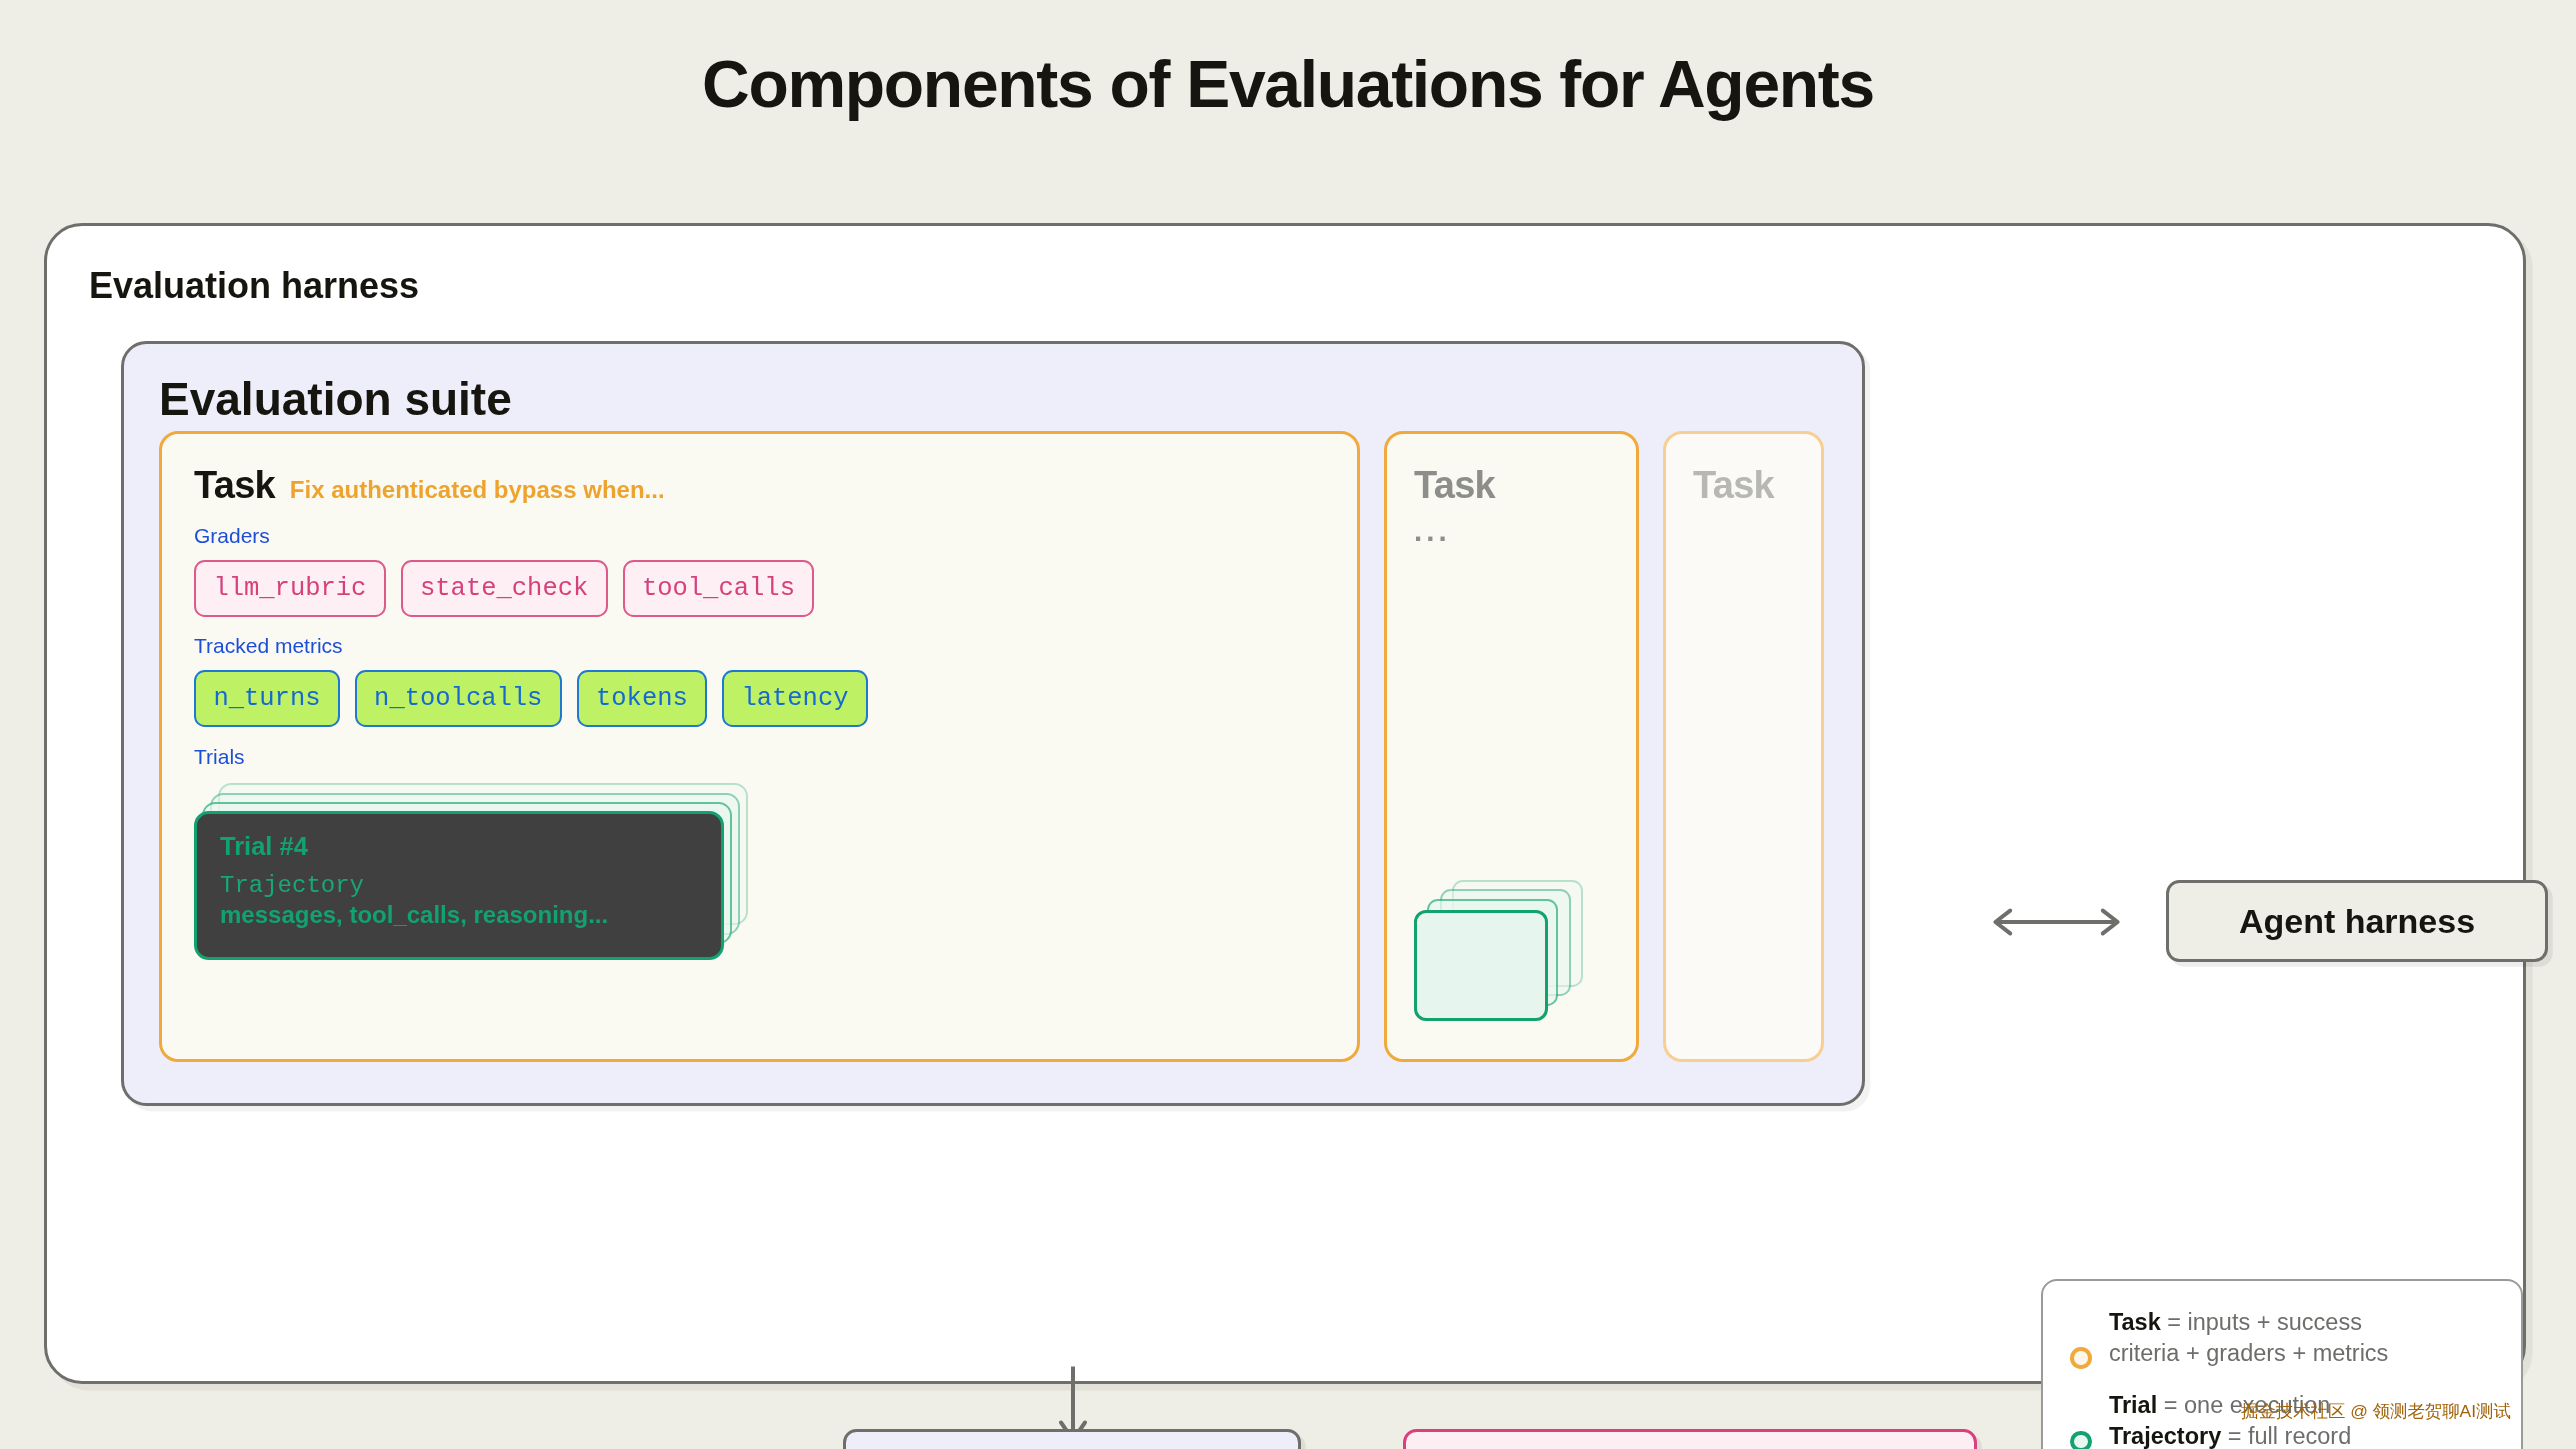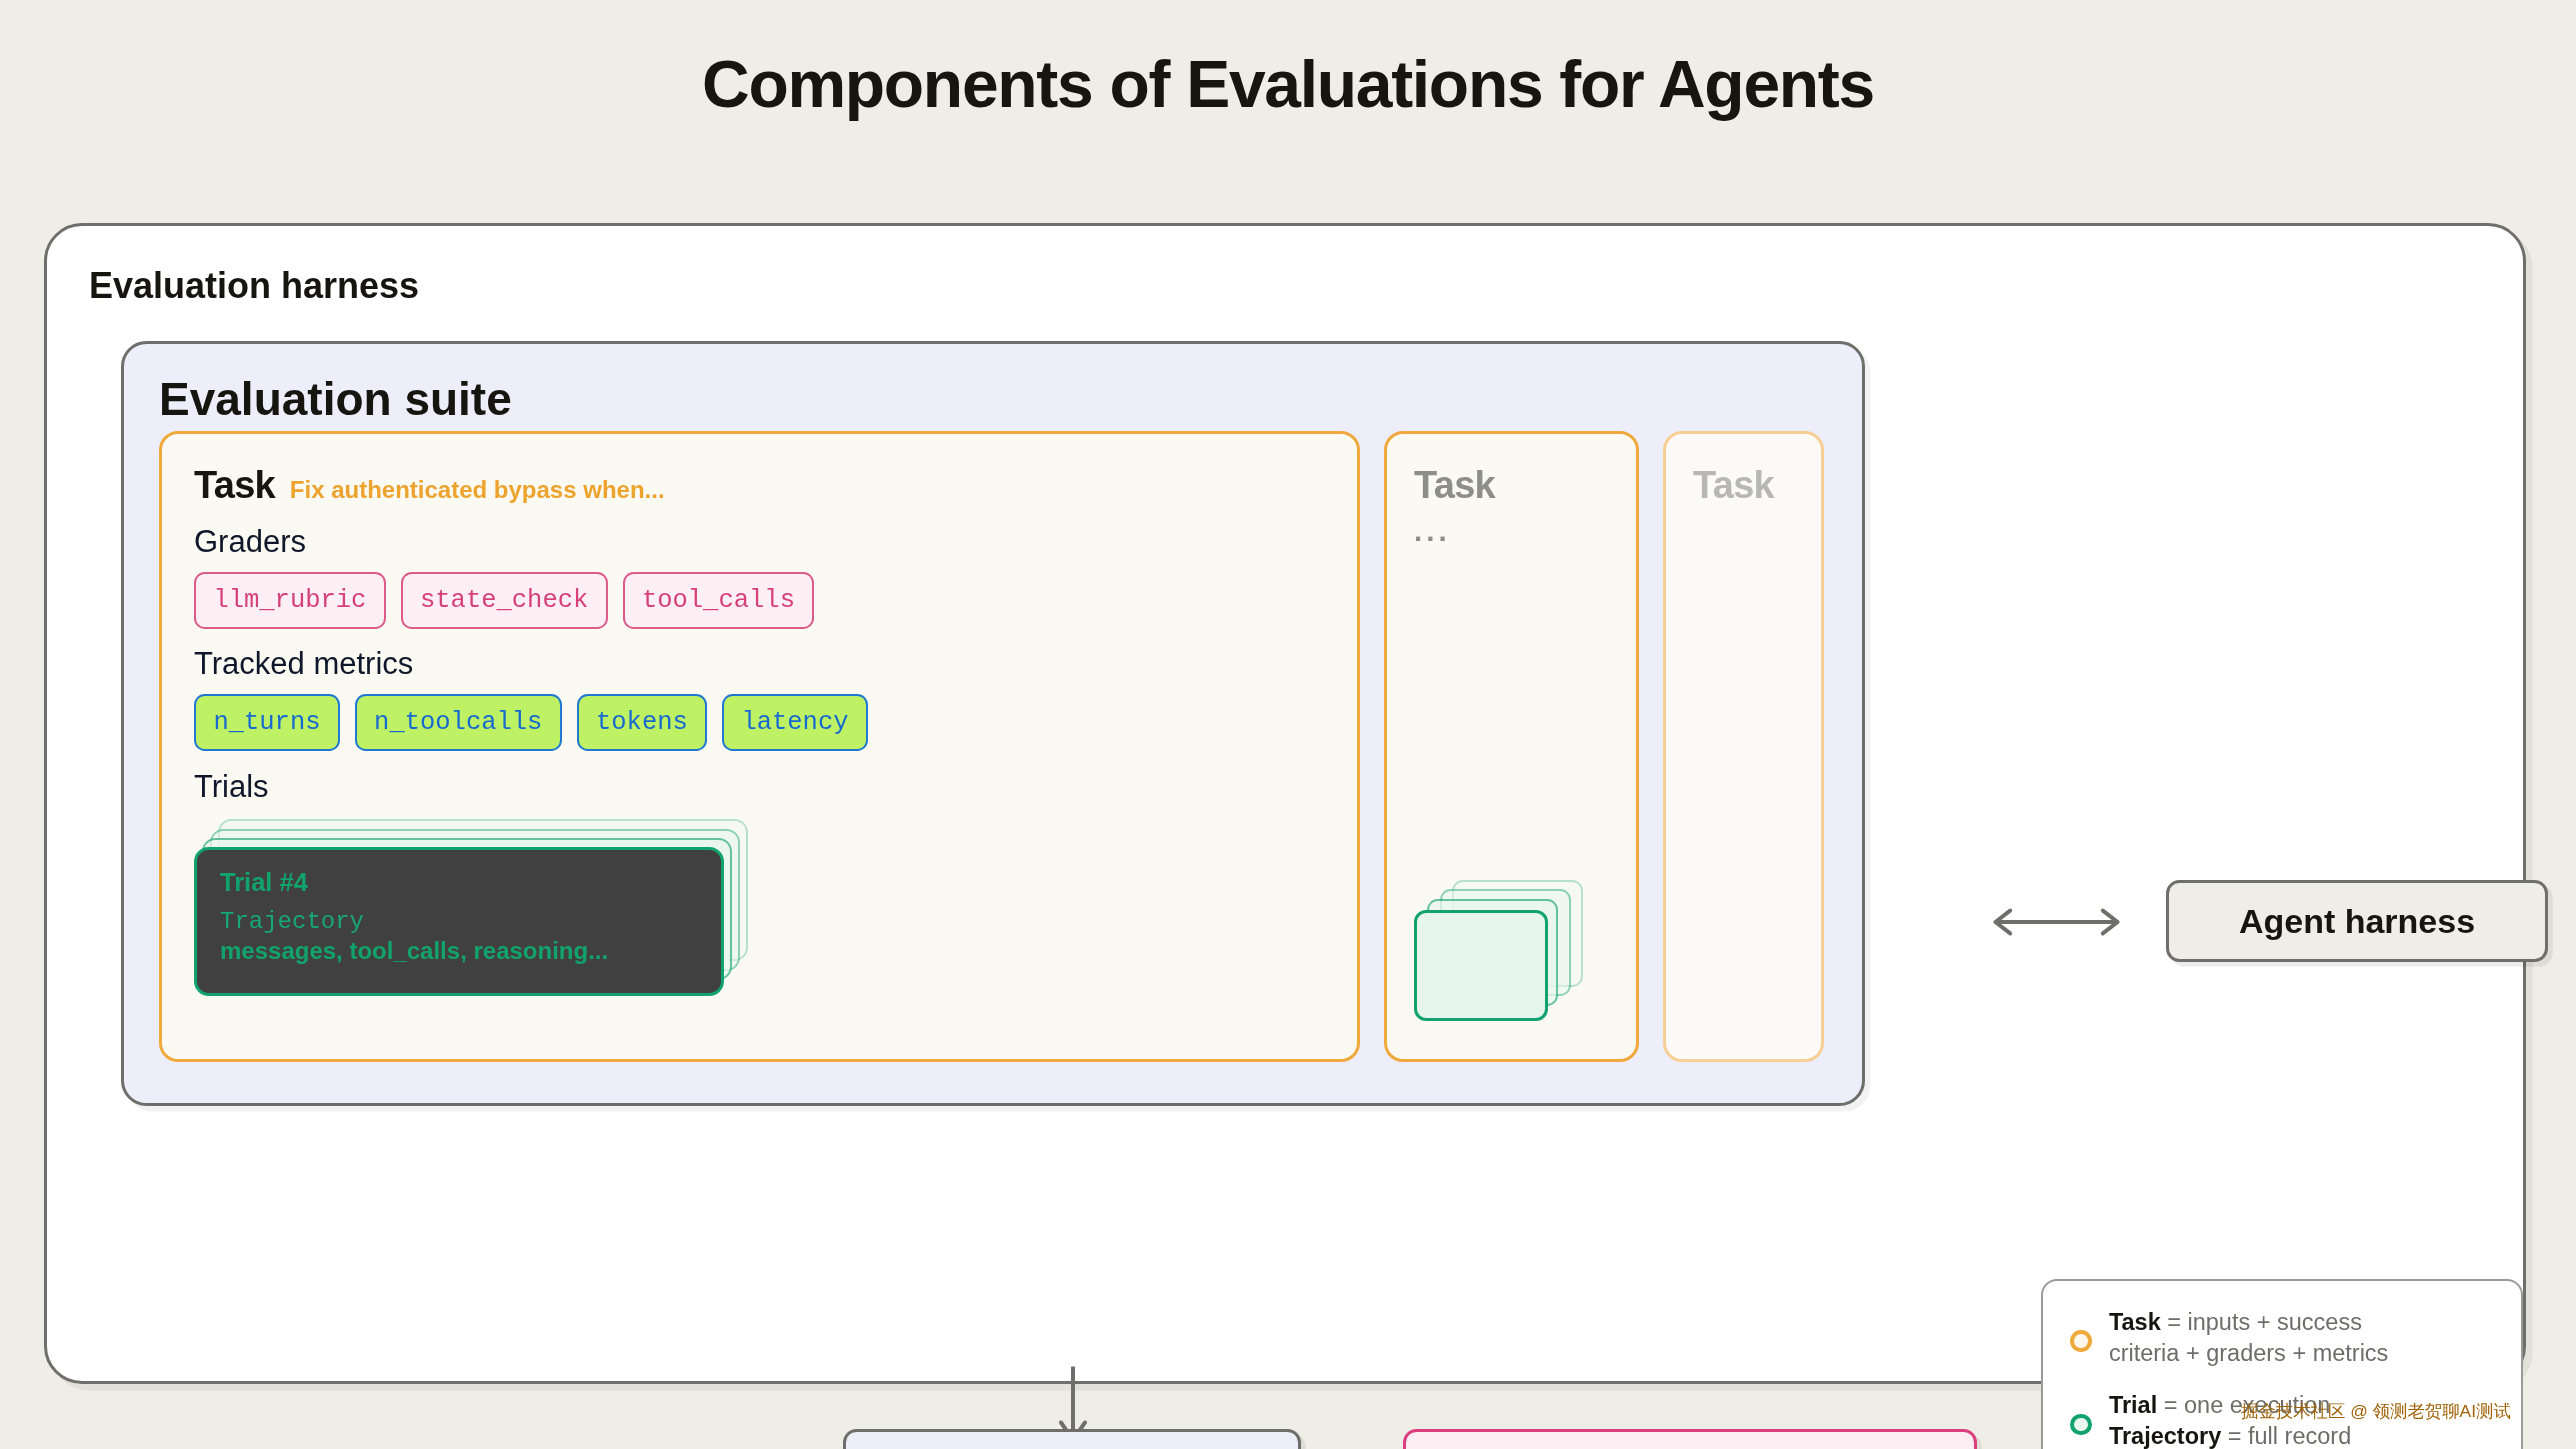--- a/index.html
+++ b/index.html
@@ -112,22 +112,22 @@
   .task-ellipsis {
     margin-top: 14.8px;
     font-size: 29.5px;
     font-weight: 700;
     color: #8d8d8a;
     letter-spacing: 4px;
     line-height: 0.7;
   }
 
   .section-label {
-    font-size: 31px;
-    color: #0f172a;
+    font-size: 21px;
+    color: #1d4ed8;
     margin-top: 17.4px;
   }
 
   .chip-row {
     display: flex;
     gap: 14.8px;
     margin-top: 12px;
   }
   .chip {
     font-family: "Liberation Mono", monospace;
@@ -276,21 +276,21 @@
     left: 1994px; top: 1053px;
     width: 482px; height: 295px;
     background: #ffffff;
     border: 2.7px solid #9a9a96;
     border-radius: 16px;
     padding: 25.5px 27px;
   }
   .legend-item {
     display: flex;
     gap: 17.4px;
-    align-items: center;
+    align-items: flex-end;
     margin-bottom: 21.5px;
   }
   .legend-item:last-child { margin-bottom: 0; }
   .legend-dot {
     flex: 0 0 auto;
     width: 21.5px; height: 21.5px;
     border-radius: 50%;
     margin-top: 6.7px;
   }
   .dot-task   { border: 4px solid #f0a93c; background: #fdf6ea; }

